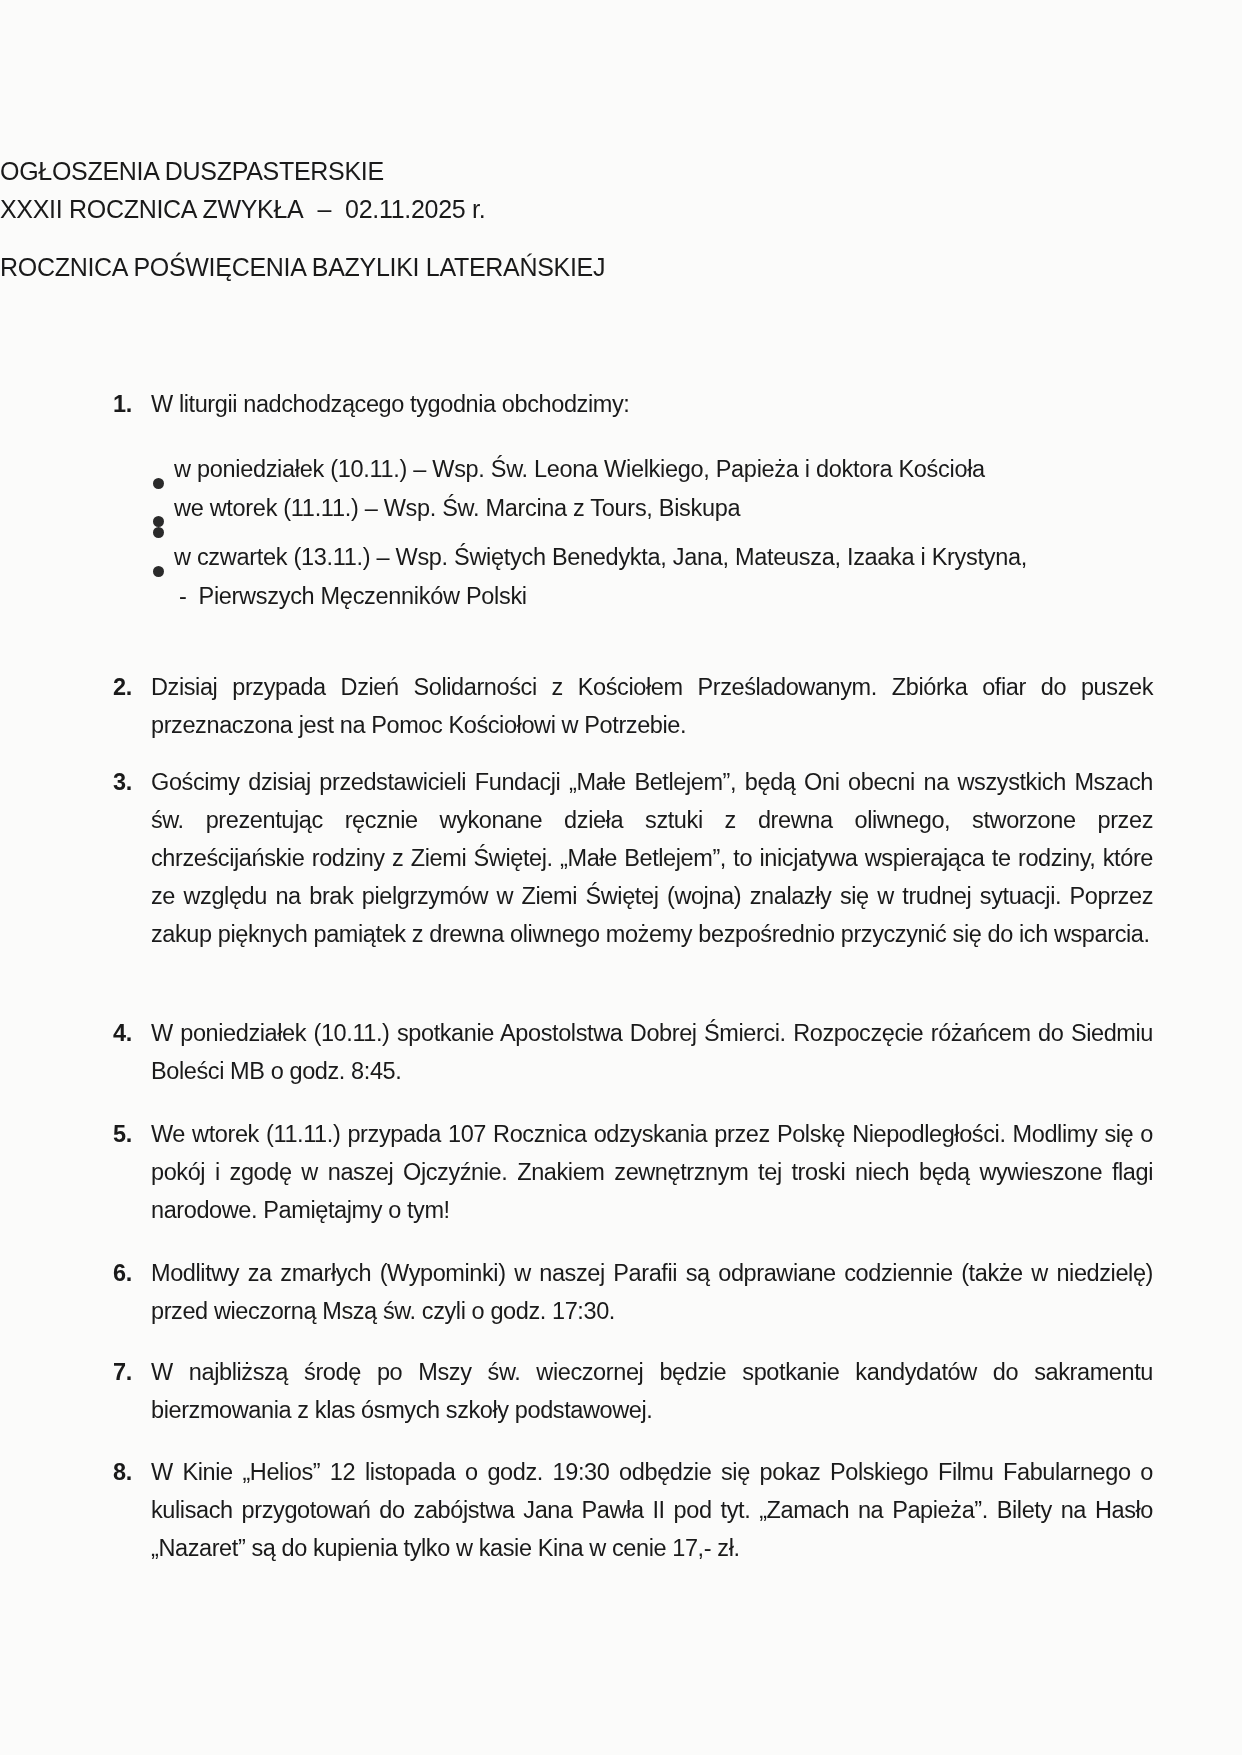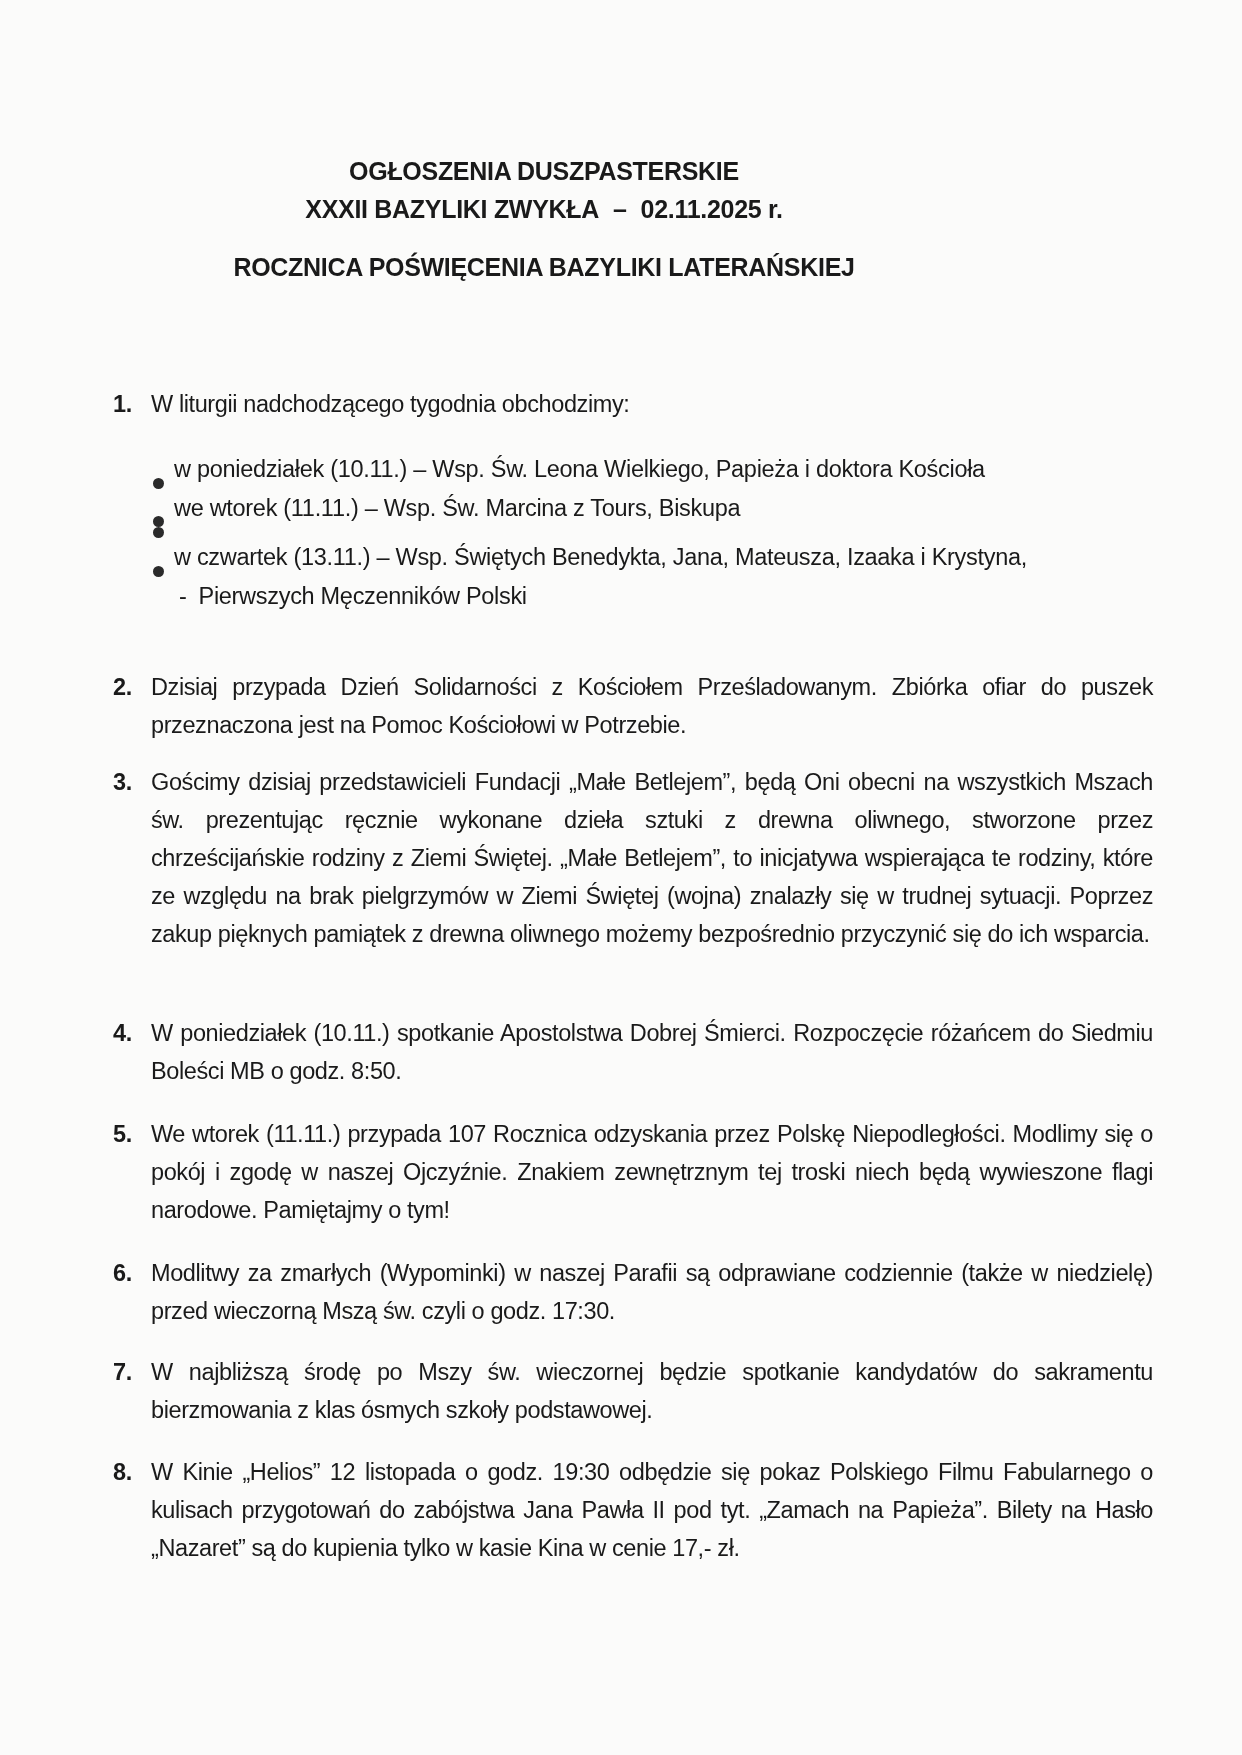--- a/index.html
+++ b/index.html
@@ -1,39 +1,39 @@
 <!DOCTYPE html>
 <html><head>
 <meta charset="utf-8">
 <style>
   html, body { margin: 0; padding: 0; }
   body {
     width: 1242px; height: 1755px; background: #fbfbfa; color: #1a1a1a;
     font-family: "Liberation Sans", sans-serif; position: relative; overflow: hidden;
   }
-  .header { position: absolute; left: 0; width: 1088px; text-align: center; font-weight: bold; letter-spacing: -0.3px; }
+  .header { position: absolute; left: 0; width: 1088px; text-align: left; font-weight: normal; letter-spacing: -0.3px; }
   .h1 { top: 157px; font-size: 25px; }
   .h2 { top: 195px; font-size: 25px; }
   .h3 { top: 253px; font-size: 25px; }
   .h2 .dash { margin: 0 14px; }
   .item { position: absolute; left: 113px; width: 1040px; font-size: 23.5px; line-height: 38px; letter-spacing: -0.4px; }
   .item .num { position: absolute; left: 0; top: 0; font-weight: bold; width: 30px; }
   .item .body { margin-left: 38px; text-align: justify; text-align-last: left; }
   .bullets { position: absolute; left: 153px; top: 450px; font-size: 23.5px; line-height: 38.5px; letter-spacing: -0.3px; }
   .bullet-row { display: flex; align-items: flex-end; }
   .dot { width: 11px; height: 11px; border-radius: 50%; background: #2a2a2a; margin-right: 10px; display: inline-block; }
   .sub-row { padding-left: 26px; }
   .sub-row .dash2 { margin-right: 12px; }
 </style>
 </head>
 <body>
 
 <div class="header h1">OGŁOSZENIA DUSZPASTERSKIE</div>
 <div class="header h2">
-  <span>XXXII BAZYLIKI ZWYKŁA</span><span class="dash">–</span><span>02.11.2025 r.</span>
+  <span>XXXII ROCZNICA ZWYKŁA</span><span class="dash">–</span><span>02.11.2025 r.</span>
 </div>
 <div class="header h3">ROCZNICA POŚWIĘCENIA BAZYLIKI LATERAŃSKIEJ</div>
 
 <div class="item" style="top:385px">
   <span class="num">1.</span>
   <div class="body">W liturgii nadchodzącego tygodnia obchodzimy:</div>
 </div>
 
 <div class="bullets">
   <div class="bullet-row">
@@ -59,21 +59,21 @@
   <div class="body">Dzisiaj przypada Dzień Solidarności z Kościołem Prześladowanym. Zbiórka ofiar do puszek przeznaczona jest na Pomoc Kościołowi w Potrzebie.</div>
 </div>
 
 <div class="item" style="top:763px">
   <span class="num">3.</span>
   <div class="body">Gościmy dzisiaj przedstawicieli Fundacji „Małe Betlejem”, będą Oni obecni na wszystkich Mszach św. prezentując ręcznie wykonane dzieła sztuki z drewna oliwnego, stworzone przez chrześcijańskie rodziny z Ziemi Świętej. „Małe Betlejem”, to inicjatywa wspierająca te rodziny, które ze względu na brak pielgrzymów w Ziemi Świętej (wojna) znalazły się w trudnej sytuacji. Poprzez zakup pięknych pamiątek z drewna oliwnego możemy bezpośrednio przyczynić się do ich wsparcia.</div>
 </div>
 
 <div class="item" style="top:1014px">
   <span class="num">4.</span>
-  <div class="body">W poniedziałek (10.11.) spotkanie Apostolstwa Dobrej Śmierci. Rozpoczęcie różańcem do Siedmiu Boleści MB o godz. 8:50.</div>
+  <div class="body">W poniedziałek (10.11.) spotkanie Apostolstwa Dobrej Śmierci. Rozpoczęcie różańcem do Siedmiu Boleści MB o godz. 8:45.</div>
 </div>
 
 <div class="item" style="top:1115px">
   <span class="num">5.</span>
   <div class="body">We wtorek (11.11.) przypada 107 Rocznica odzyskania przez Polskę Niepodległości. Modlimy się o pokój i zgodę w naszej Ojczyźnie. Znakiem zewnętrznym tej troski niech będą wywieszone flagi narodowe. Pamiętajmy o tym!</div>
 </div>
 
 <div class="item" style="top:1254px">
   <span class="num">6.</span>
   <div class="body">Modlitwy za zmarłych (Wypominki) w naszej Parafii są odprawiane codziennie (także w niedzielę)  przed wieczorną Mszą św. czyli o godz. 17:30.</div>

